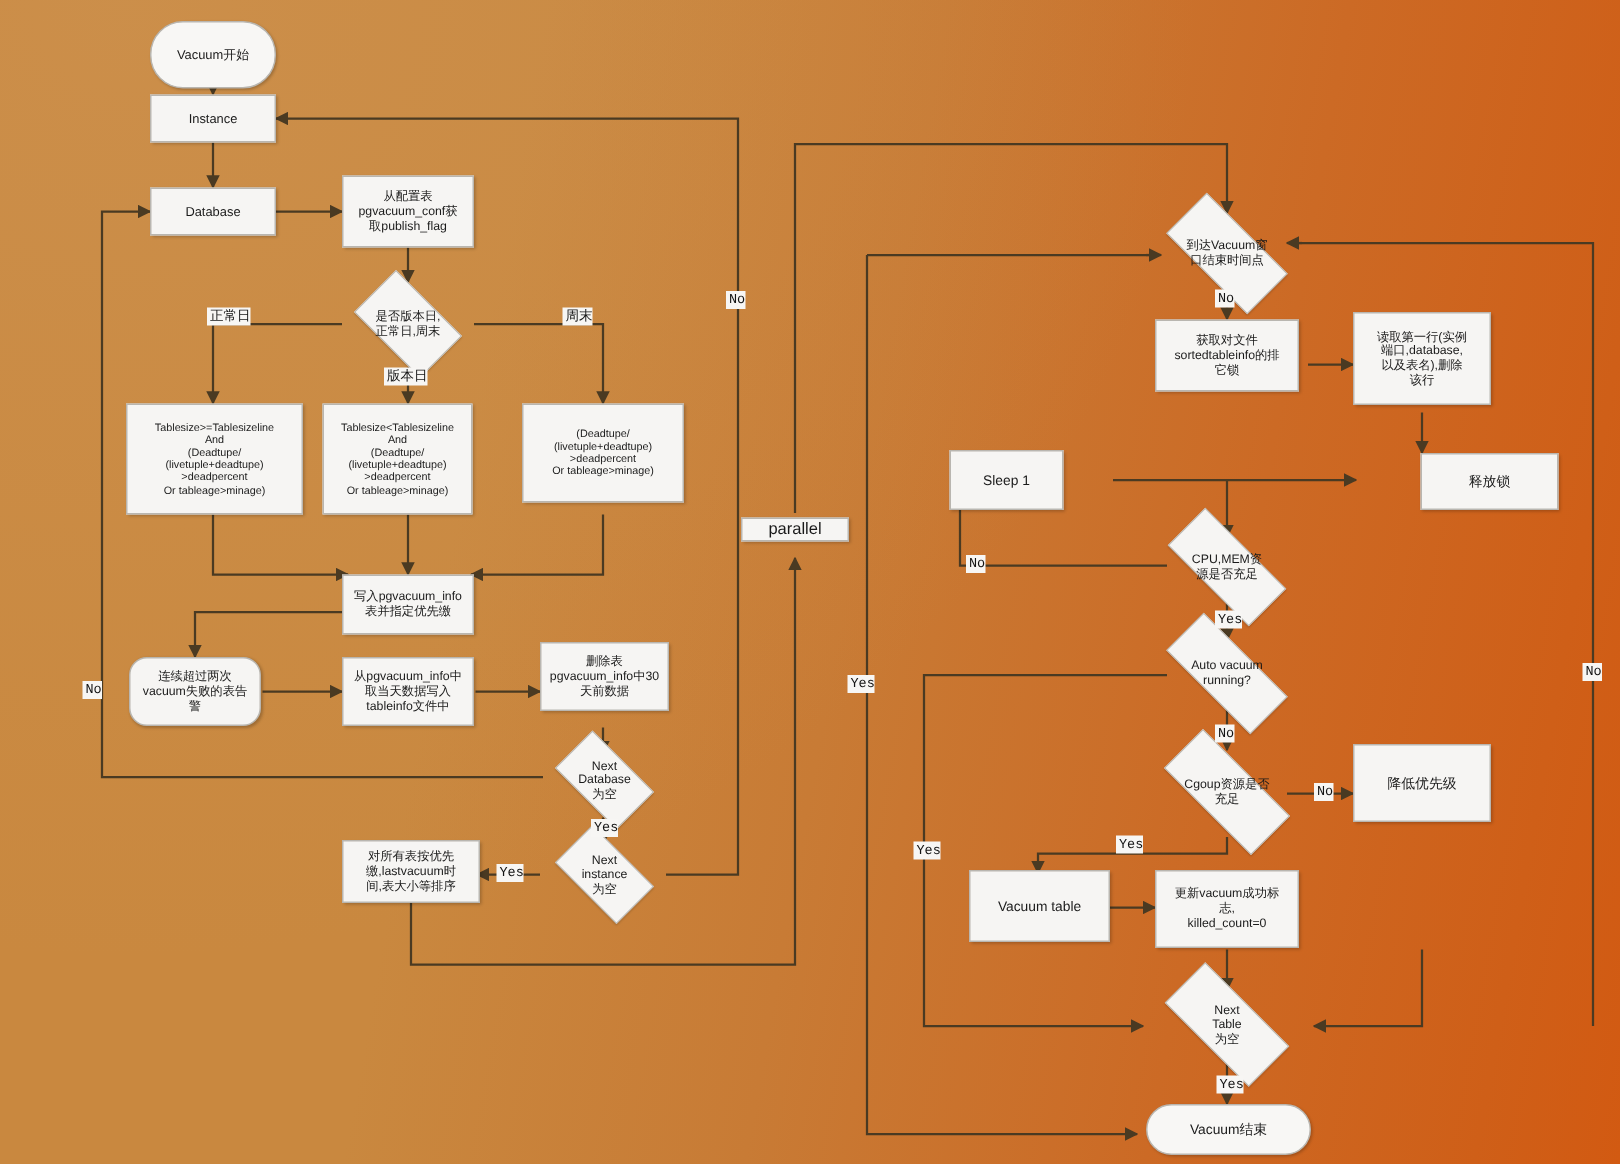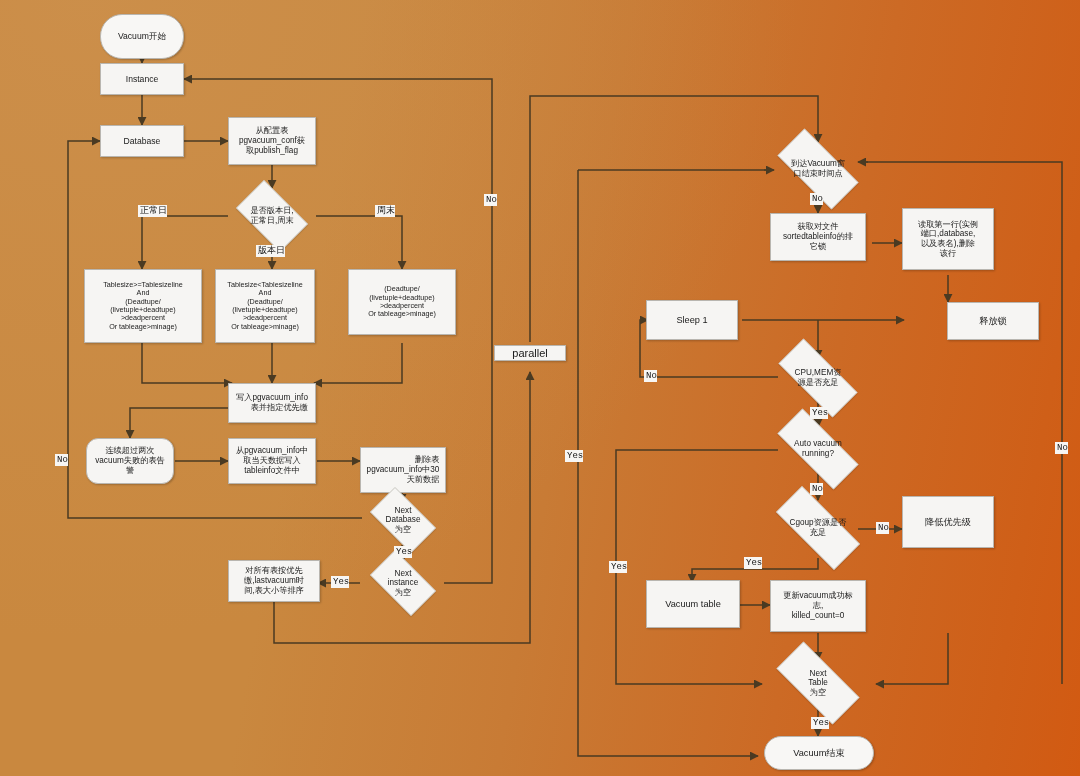--- a/index.html
+++ b/index.html
@@ -212,32 +212,32 @@
 (Deadtupe/
 (livetuple+deadtupe)
 &gt;deadpercent
 Or tableage&gt;minage)</div>
 
   <div class="node process fsz-7" style="left:348px;top:269px;width:108px;height:66px;">(Deadtupe/
 (livetuple+deadtupe)
 &gt;deadpercent
 Or tableage&gt;minage)</div>
 
-  <div class="node process fsz-8" style="left:228px;top:383px;width:88px;height:40px;text-align:right;">写入pgvacuum_info
+  <div class="node process fsz-8" style="left:228px;top:383px;width:88px;height:40px;">写入pgvacuum_info
 表并指定优先缴</div>
 
   <div class="node process fsz-8" style="left:86px;top:438px;width:88px;height:46px;border-radius:12px;">连续超过两次
 vacuum失败的表告
 警</div>
 
   <div class="node process fsz-8" style="left:228px;top:438px;width:88px;height:46px;">从pgvacuum_info中
 取当天数据写入
 tableinfo文件中</div>
 
-  <div class="node process fsz-8" style="left:360px;top:447px;width:86px;height:46px;text-align:right;">删除表
+  <div class="node process fsz-8" style="left:360px;top:428px;width:86px;height:46px;">删除表
 pgvacuum_info中30
 天前数据</div>
 
   <div class="node decision fsz-8" style="left:362px;top:495px;width:82px;height:50px;">
     <div class="dwrap"></div>
     <div class="dtext">Next
 Database
 为空</div>
   </div>
 
@@ -262,21 +262,21 @@
 
   <div class="node process fsz-8" style="left:770px;top:213px;width:96px;height:48px;">获取对文件
 sortedtableinfo的排
 它锁</div>
 
   <div class="node process fsz-8" style="left:902px;top:208px;width:92px;height:62px;">读取第一行(实例
 端口,database,
 以及表名),删除
 该行</div>
 
-  <div class="node process fsz-9" style="left:646px;top:300px;width:92px;height:40px;">Sleep 1</div>
+  <div class="node process fsz-9" style="left:633px;top:300px;width:76px;height:40px;">Sleep 1</div>
 
   <div class="node process fsz-9" style="left:947px;top:302px;width:92px;height:38px;">释放锁</div>
 
   <div class="node decision fsz-8" style="left:764px;top:353px;width:108px;height:50px;">
     <div class="dwrap"></div>
     <div class="dtext">CPU,MEM资
 源是否充足</div>
   </div>
 
   <div class="node decision fsz-8" style="left:760px;top:502px;width:116px;height:52px;">

